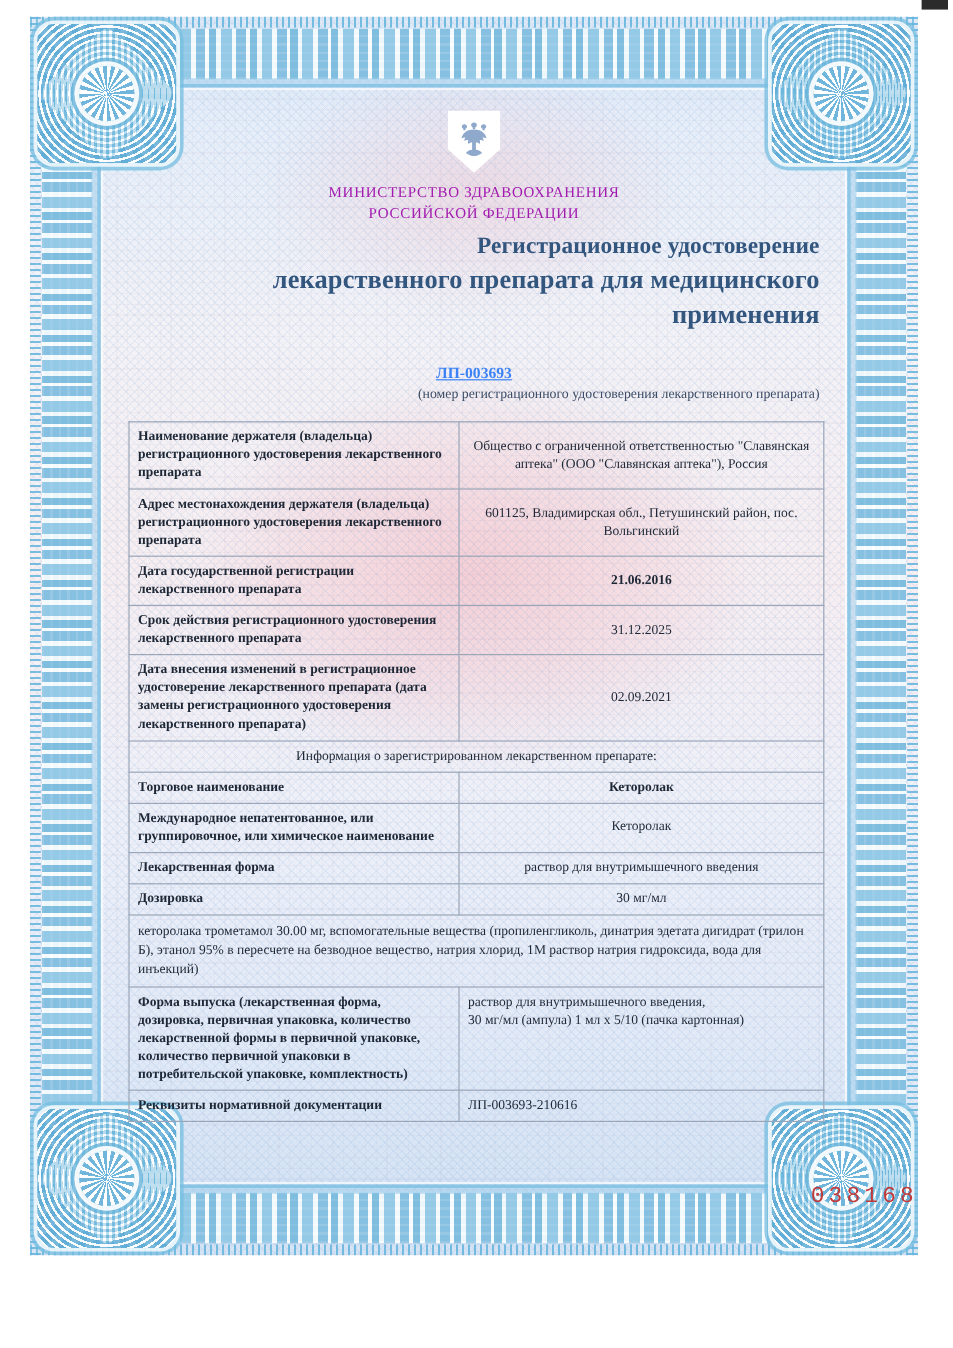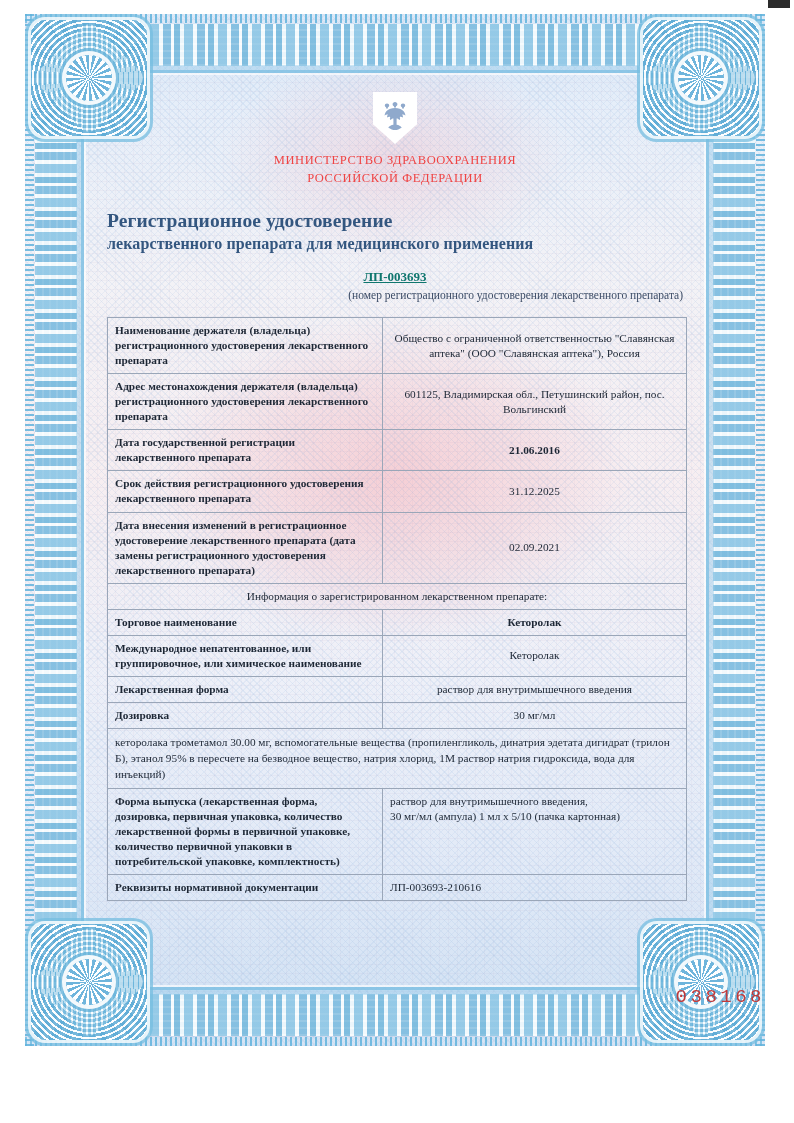--- a/index.html
+++ b/index.html
@@ -82,24 +82,24 @@
 
   
   #content{position:absolute;left:82px;top:78px;width:576px;}
 
   .emblem{width:44px;height:52px;margin:0 auto 8px;position:relative;
      background:#ffffff;
      clip-path:polygon(0 0,100% 0,100% 62%,50% 100%,0 62%);
      box-shadow:0 0 6px rgba(255,255,255,.9);}
   .emblem svg{position:absolute;left:50%;top:46%;transform:translate(-50%,-50%);}
 
-  .ministry{text-align:center;color:#ef4444;font-size:12.5px;letter-spacing:.6px;line-height:1.42;}
-  .title{text-align:left;color:#33567f;font-weight:bold;font-size:19.5px;line-height:1.32;margin-top:20px;letter-spacing:.1px;}
-  .title .l2{font-size:16px;}
-  .regno{text-align:center;margin-top:15px;color:#0f766e;font-weight:bold;font-size:13px;text-decoration:underline;}
+  .ministry{text-align:center;color:#a21caf;font-size:12.5px;letter-spacing:.6px;line-height:1.42;}
+  .title{text-align:right;color:#33567f;font-weight:bold;font-size:19.5px;line-height:1.32;margin-top:5px;letter-spacing:.1px;}
+  .title .l2{font-size:22px;}
+  .regno{text-align:center;margin-top:27px;color:#3b82f6;font-weight:bold;font-size:13px;text-decoration:underline;}
   .regno-cap{text-align:right;color:#3c4c66;font-size:11.5px;margin-top:4px;}
 
   
   table{width:580px;border-collapse:collapse;margin-top:16px;
         font-size:11.3px;color:#1d2735;}
   td{border:1px solid #9aa6b8;padding:5px 7px;vertical-align:middle;line-height:1.33;background:transparent;}
   td.lab{width:260px;font-weight:bold;}
   td.val{text-align:center;}
   td.val.b{font-weight:bold;}
   td.full{text-align:center;}

